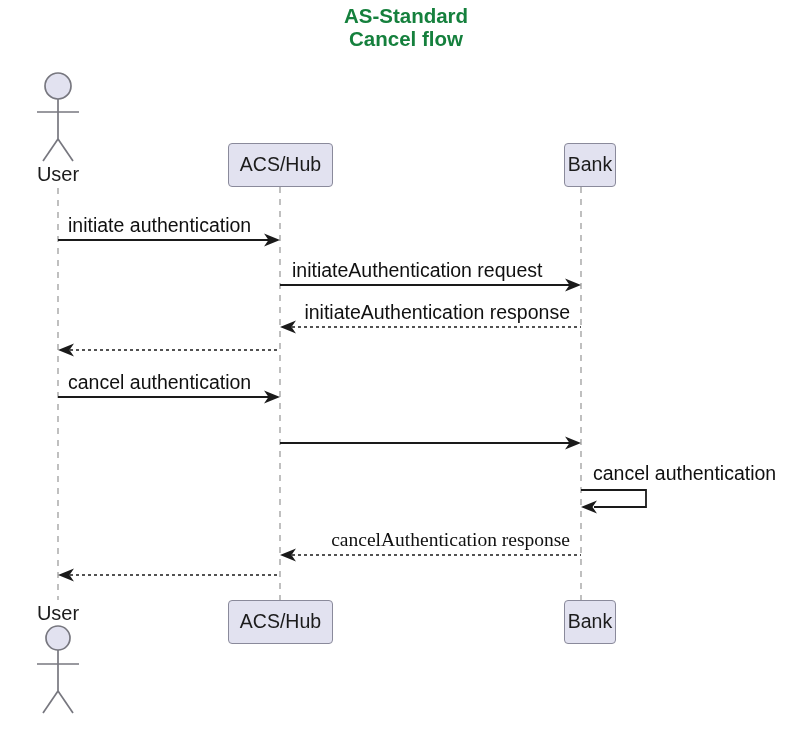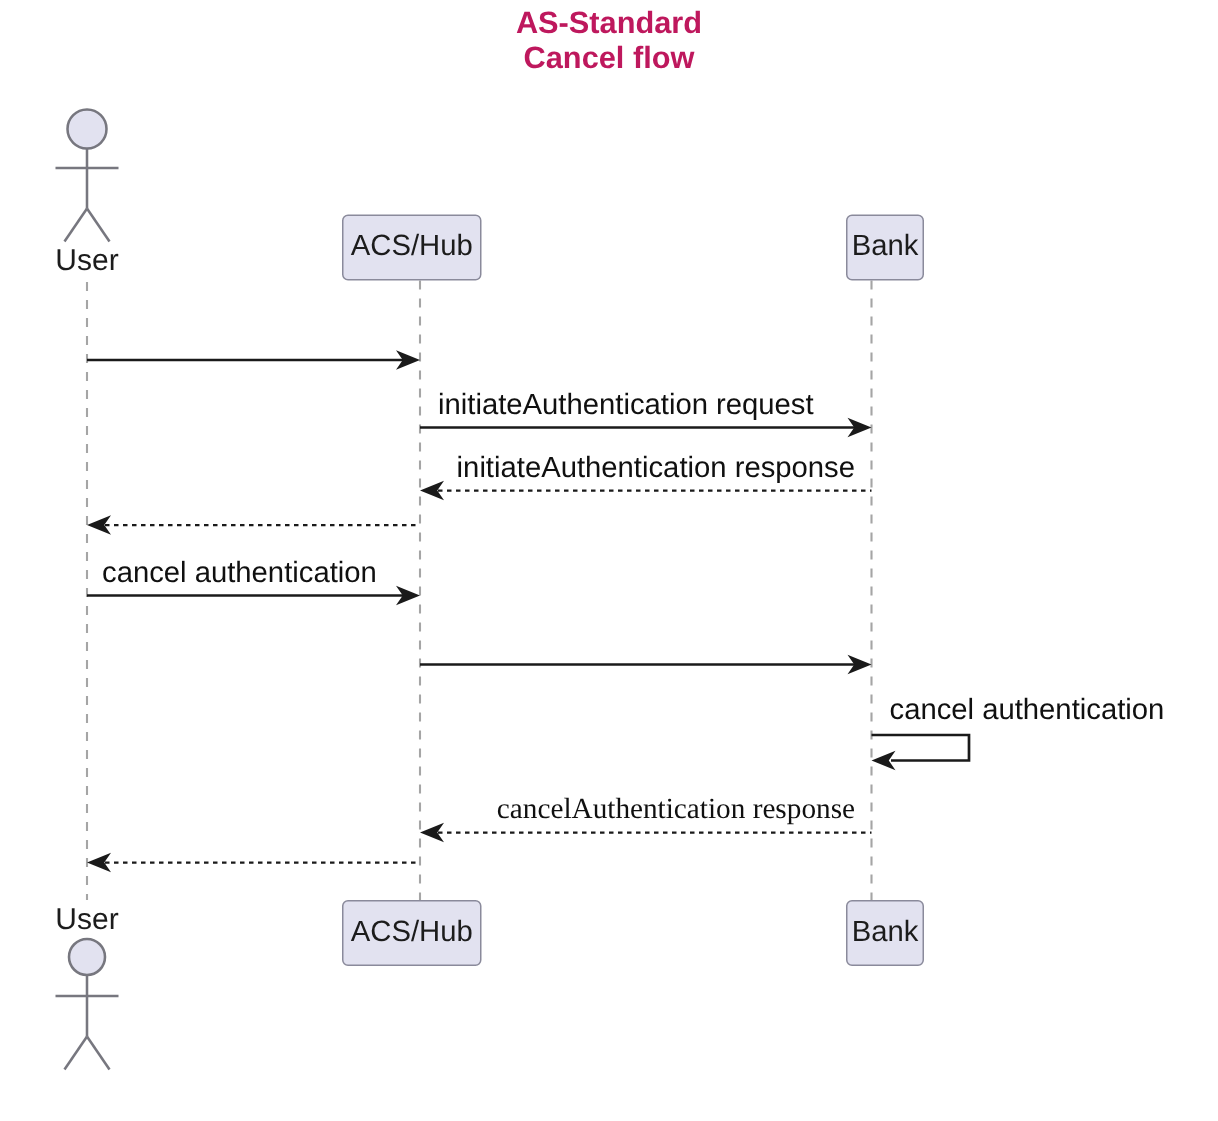--- a/index.html
+++ b/index.html
@@ -1,22 +1,22 @@
 <!DOCTYPE html>
 <html><head>
 <meta charset="utf-8">
 <style>
   * { margin:0; padding:0; box-sizing:border-box; }
   body { background:#ffffff; font-family:"Liberation Sans", sans-serif; }
   #canvas { position:relative; width:812px; height:747px; background:#ffffff; overflow:hidden; }
 
   .title { position:absolute; top:4px; left:0; width:812px; text-align:center;
-           font-weight:bold; font-size:20.5px; line-height:23px; color:#be185d; }
+           font-weight:bold; font-size:20.5px; line-height:23px; color:#15803d; }
 
-  .pbox { position:absolute; width:93px; height:44px; background:#E2E2F0;
+  .pbox { position:absolute; width:105px; height:44px; background:#E2E2F0;
           border:1.7px solid #8a8a9b; border-radius:4px; text-align:center;
           line-height:41px; font-size:19.5px; color:#1c1c1c; }
   .pbox.bank { width:52px;margin-left:16px; }
 
   .actor-label { position:absolute; width:100px; text-align:center;
                  font-size:20px; color:#1c1c1c; }
 
   .msg { position:absolute; white-space:nowrap; font-size:19.5px; line-height:22px; color:#101010; }
 
   svg { position:absolute; top:0; left:0; }
@@ -100,19 +100,20 @@
   </div>
 
   <div class="actor-label" style="left:8px; top:163px;">User</div>
   <div class="pbox" style="left:228px; top:143px;">ACS/Hub</div>
   <div class="pbox bank" style="left:548px; top:143px;">Bank</div>
 
   <div class="actor-label" style="left:8px; top:602px;">User</div>
   <div class="pbox" style="left:228px; top:600px;">ACS/Hub</div>
   <div class="pbox bank" style="left:548px; top:600px;">Bank</div>
 
+  <div class="msg" style="left:68px;  top:214px;">initiate authentication</div>
   <div class="msg" style="right:242px; top:301px;">initiateAuthentication response</div>
   <div class="msg" style="left:292px; top:259px;">initiateAuthentication request</div>
   <div class="msg" style="left:68px;  top:371px;">cancel authentication</div>
   <div class="msg" style="left:593px; top:462px;">cancel authentication</div>
   <div class="msg" style="right:242px; top:529px;font-family:Liberation Serif, serif;">cancelAuthentication response</div>
 
 </div>
 
 </body></html>

